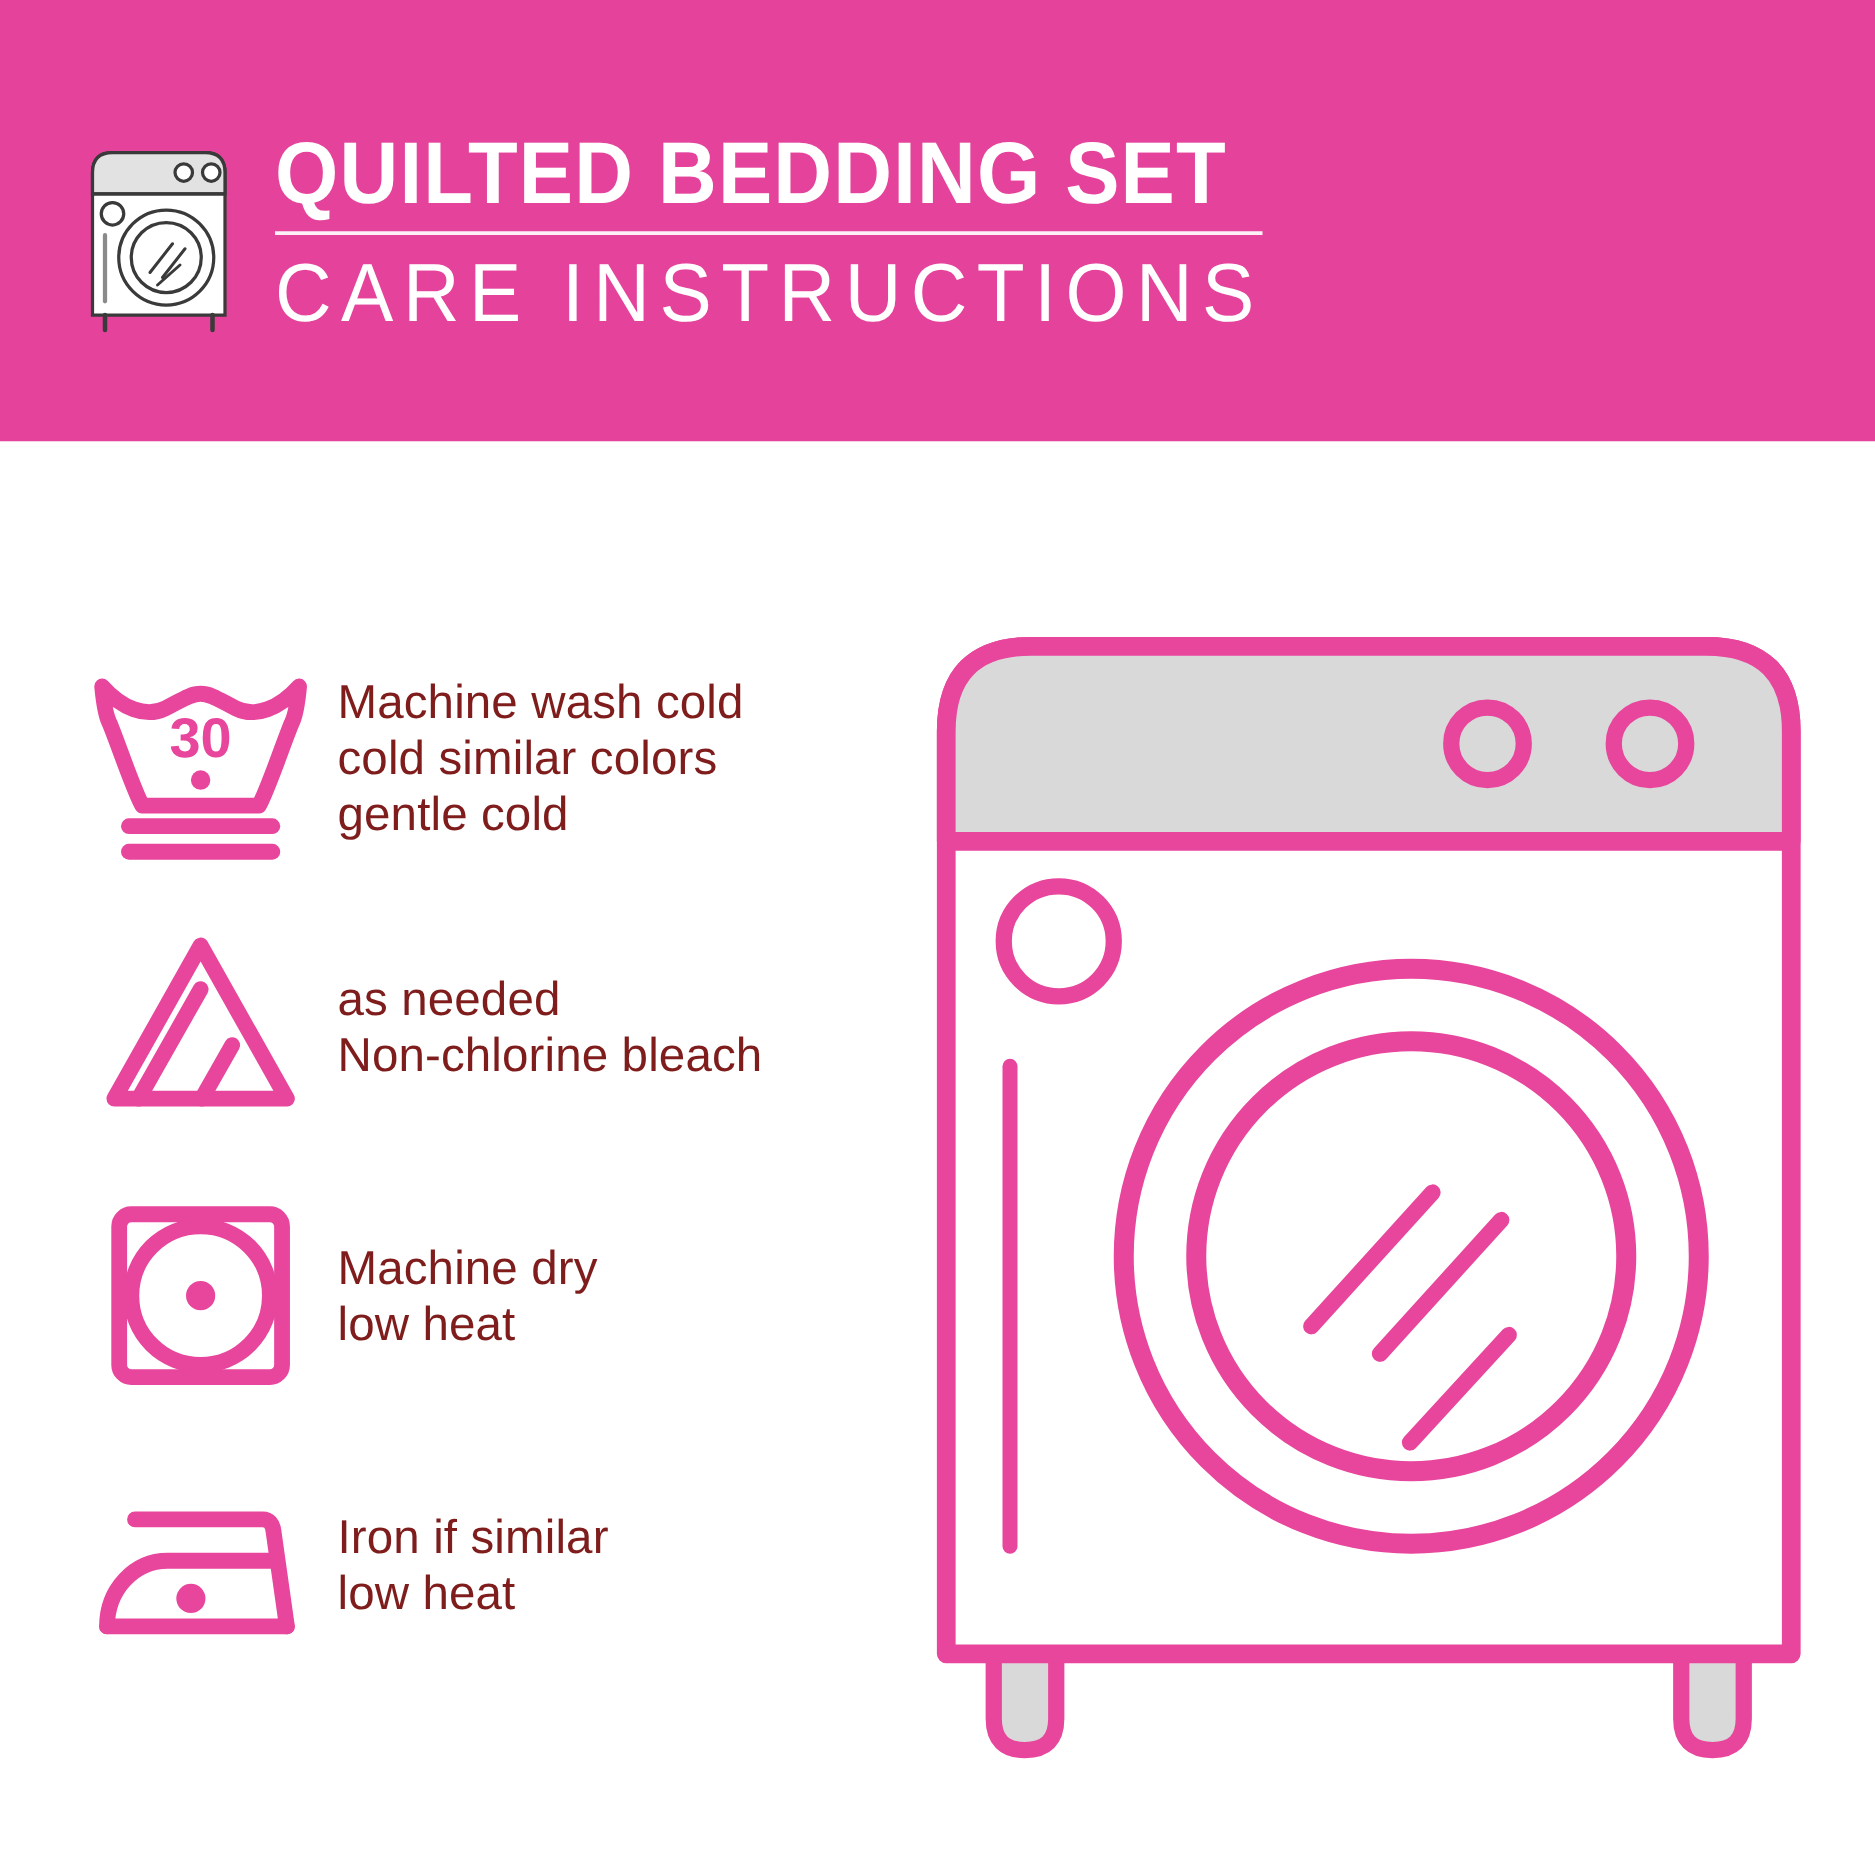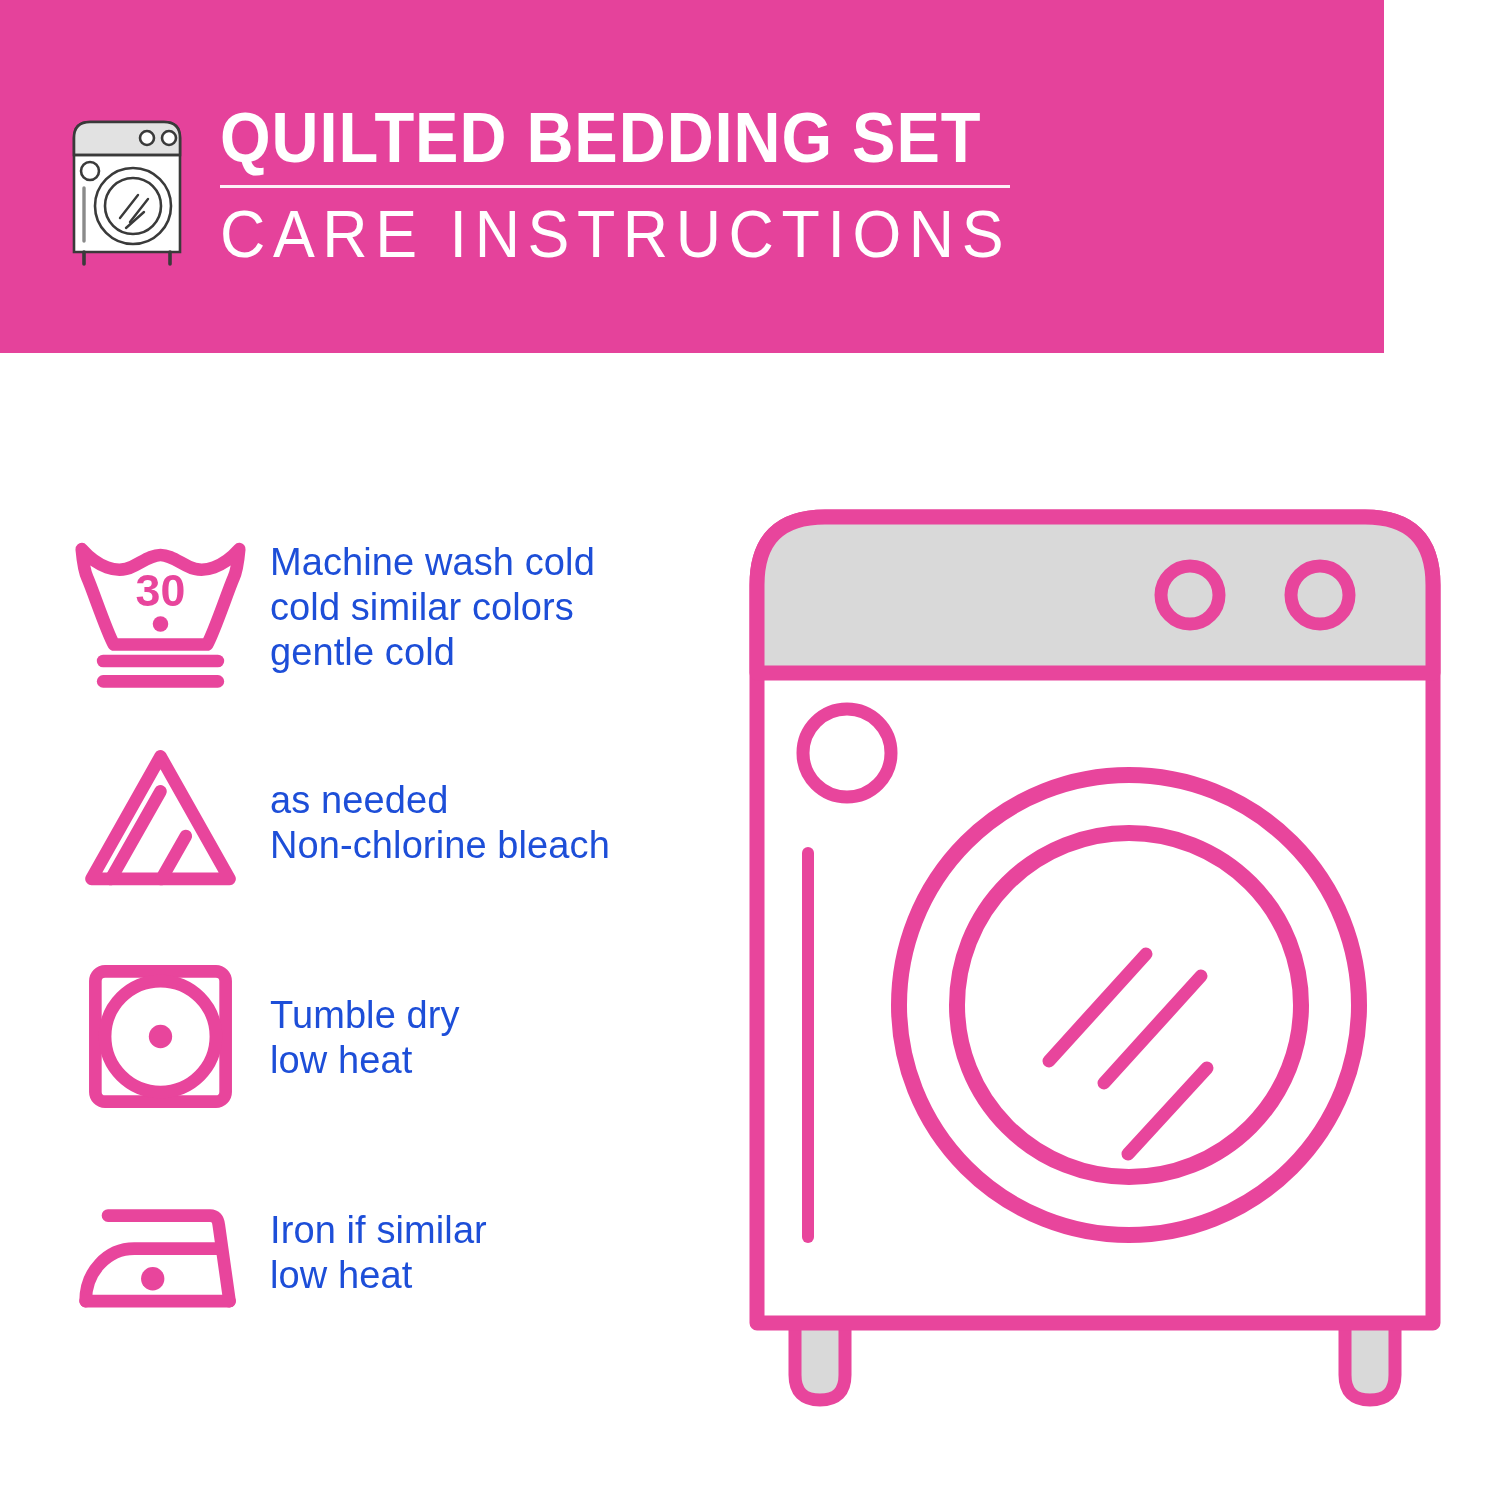--- a/index.html
+++ b/index.html
@@ -18,21 +18,21 @@
     width: 1500px;
     height: 1500px;
     background: #ffffff;
   }
 
   
   .header {
     position: absolute;
     left: 0;
     top: 0;
-    width: 1384px;
+    width: 1500px;
     height: 353px;
     background: #E5429B;
     box-sizing: border-box;
   }
   .header-inner {
     position: absolute;
     left: 62px;
     top: 100px;
     display: flex;
     align-items: flex-start;
@@ -100,21 +100,21 @@
     justify-content: center;
   }
   .care-symbol svg {
     display: block;
   }
   .care-label {
     flex: 1 1 auto;
     font-family: "Liberation Sans", sans-serif;
     font-size: 38px;
     line-height: 45px;
-    color: #1d4ed8;
+    color: #7f1d1d;
     letter-spacing: 0.1px;
     padding-left: 10px;
   }
   .care-label span {
     display: block;
   }
 
   
   .machine {
     position: absolute;
@@ -216,21 +216,21 @@
       <div class="care-symbol">
         <svg viewBox="0 0 190 180" width="185" height="175" aria-hidden="true">
           <g fill="none" stroke="#E8459C" stroke-width="13" stroke-linecap="round" stroke-linejoin="round">
             <rect x="28" y="22" width="134" height="134" rx="10" ry="10"></rect>
             <circle cx="95" cy="89" r="57"></circle>
           </g>
           <circle cx="95" cy="89" r="12" fill="#E8459C"></circle>
         </svg>
       </div>
       <div class="care-label">
-        <span>Tumble dry</span>
+        <span>Machine dry</span>
         <span>low heat</span>
       </div>
     </div>
 
     <div class="care-row">
       <div class="care-symbol">
         <svg viewBox="0 0 190 180" width="185" height="175" aria-hidden="true">
           <g fill="none" stroke="#E8459C" stroke-width="13" stroke-linecap="round" stroke-linejoin="round">
 
             <path d="M41 52 L146 52 Q154 52 155 62 L166 140"></path>

